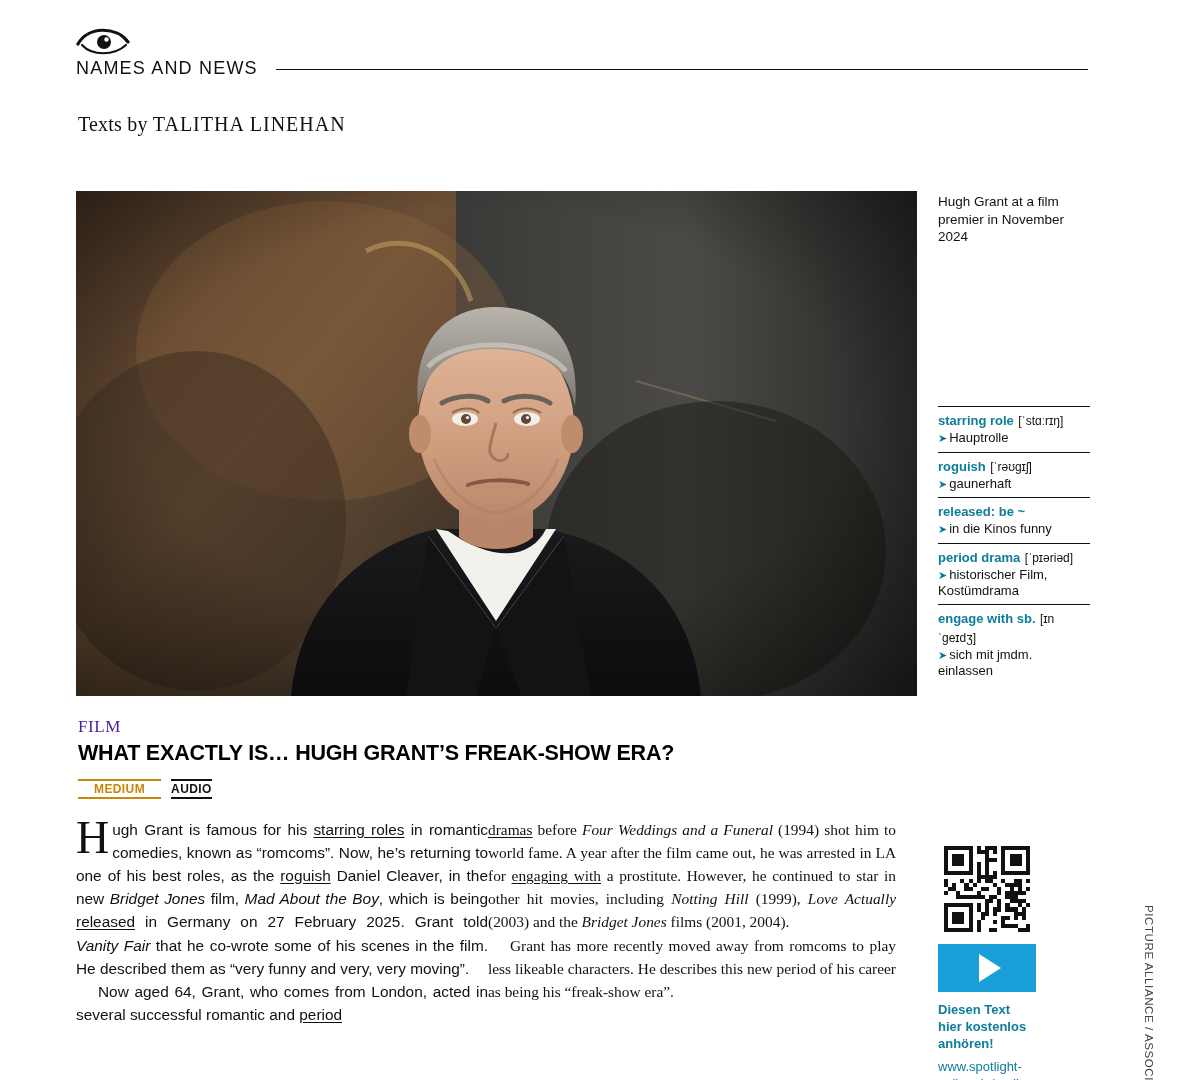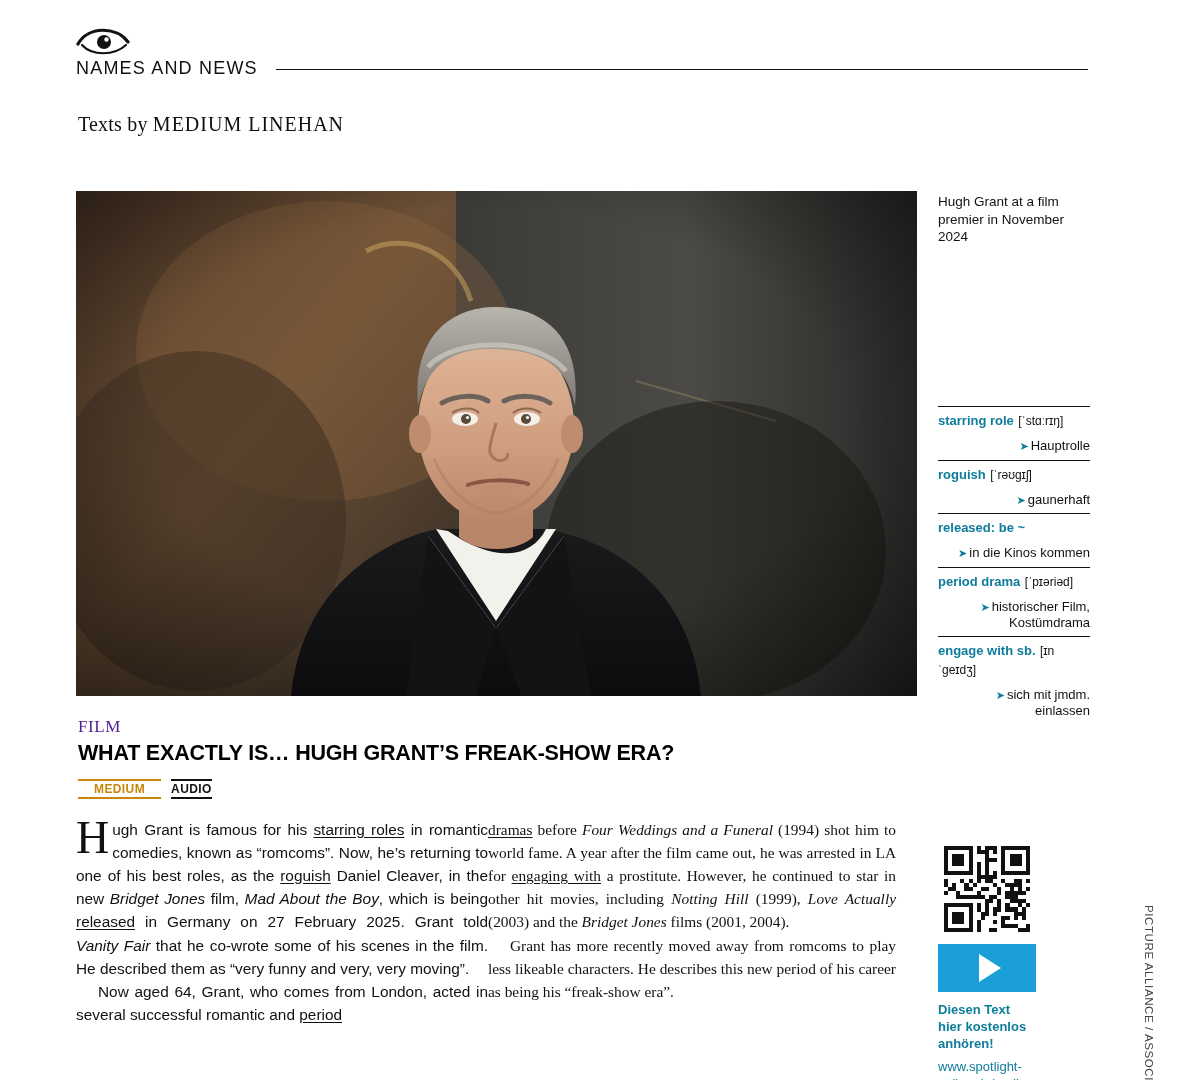--- a/index.html
+++ b/index.html
@@ -56,21 +56,21 @@
   
   .glossary { position: absolute; left: 938px; top: 406px; width: 152px; }
   .gloss-item { border-top: 1px solid #111; padding: 4px 0 5px 0; }
   .gloss-item:first-child { border-top: 1px solid #111; }
   .gloss-term {
     font-size: 13px; font-weight: bold; color: #0e7c9b; line-height: 1.25;
     display: inline;
   }
   .gloss-ipa { font-size: 12px; color: #111; font-weight: normal; display: inline; }
   .gloss-def {
-    font-size: 13px; color: #111; line-height: 1.25; margin-top: 9px; text-align: right;
+    font-size: 13px; color: #111; line-height: 1.25; margin-top: 1px;
   }
   .gloss-def .arrow { color: #0e7c9b; font-size: 11px; margin-right: 2px; }
 
   
   .kicker {
     position: absolute; left: 78px; top: 717px;
     font-family: "Liberation Serif", serif;
     font-size: 17px; letter-spacing: 0.6px; color: #4c1d95;
   }
   .headline {
@@ -150,21 +150,21 @@
       <circle cx="30.5" cy="17.5" r="2.2" fill="#fff"></circle>
     </svg>
   </div>
 
   <div class="masthead">
     <div class="masthead-title">NAMES AND NEWS</div>
     <div class="masthead-rule"></div>
   </div>
 
   <div class="byline">
-    <span>Texts by </span><span class="author">MEDIUM LINEHAN</span>
+    <span>Texts by </span><span class="author">TALITHA LINEHAN</span>
   </div>
 
   <div class="photo">
     <svg width="841" height="505" viewBox="0 0 841 505" preserveAspectRatio="none">
       <defs>
         <linearGradient id="bgL" x1="0" y1="0" x2="1" y2="1">
           <stop offset="0" stop-color="#4a3526"></stop>
           <stop offset="0.45" stop-color="#6d5136"></stop>
           <stop offset="1" stop-color="#2c2623"></stop>
         </linearGradient>
@@ -250,21 +250,21 @@
       <div class="gloss-def"><span class="arrow">➤</span><span>Hauptrolle</span></div>
     </div>
     <div class="gloss-item">
       <span class="gloss-term">roguish</span>
       <span class="gloss-ipa">[ˈrəʊgɪʃ]</span>
       <div class="gloss-def"><span class="arrow">➤</span><span>gaunerhaft</span></div>
     </div>
     <div class="gloss-item">
       <span class="gloss-term">released: be ~</span>
       <span class="gloss-ipa"></span>
-      <div class="gloss-def"><span class="arrow">➤</span><span>in die Kinos kommen</span></div>
+      <div class="gloss-def"><span class="arrow">➤</span><span>in die Kinos funny</span></div>
     </div>
     <div class="gloss-item">
       <span class="gloss-term">period drama</span>
       <span class="gloss-ipa">[ˈpɪəriəd]</span>
       <div class="gloss-def"><span class="arrow">➤</span><span>historischer Film, Kostümdrama</span></div>
     </div>
     <div class="gloss-item">
       <span class="gloss-term">engage with sb.</span>
       <div class="gloss-ipa">[ɪnˈgeɪdʒ]</div>
       <div class="gloss-def"><span class="arrow">➤</span><span>sich mit jmdm. einlassen</span></div>

